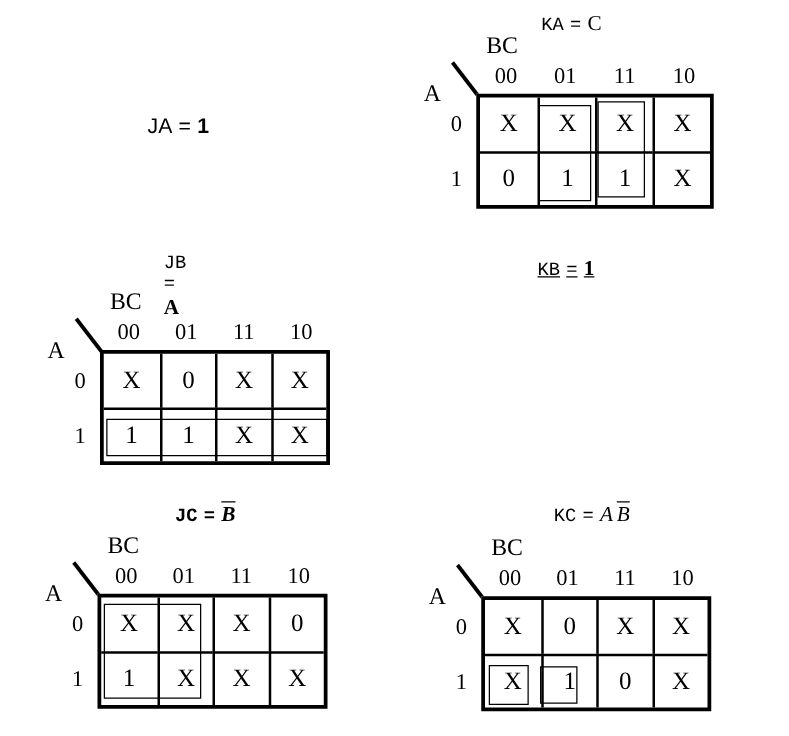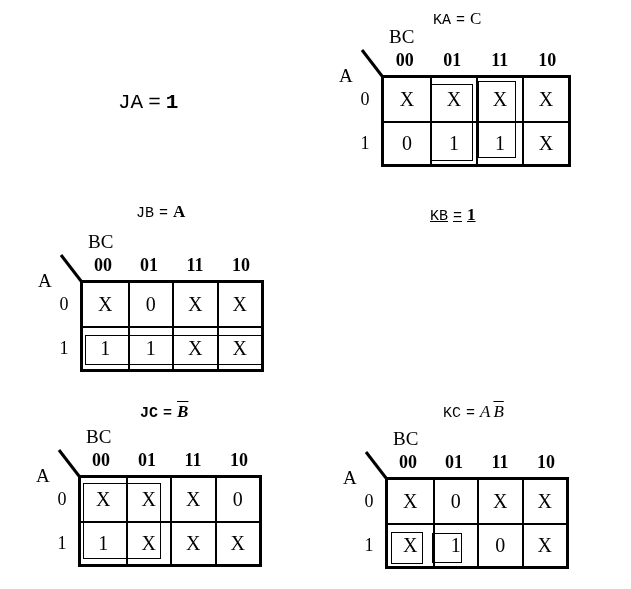--- a/index.html
+++ b/index.html
@@ -3,21 +3,21 @@
 <meta charset="utf-8">
 <style>
   html,body { margin:0; padding:0; background:#fff; }
   .canvas {
     position:relative; width:631px; height:589px; background:#ffffff;
     color:#000; font-family:"Liberation Serif", serif; overflow:hidden;
   }
   
   .eq { position:absolute; white-space:nowrap; display:flex; align-items:baseline; }
   .mono { font-family:"Liberation Mono","DejaVu Sans Mono",monospace; font-size:15px; }
-  .ser  { font-family:Liberation Mono, monospace; font-size:21px; }
+  .ser  { font-family:Liberation Sans, sans-serif; font-size:17px; }
   .val  { font-family:"Liberation Serif",serif; font-size:17px; }
   .bold { font-weight:bold; }
   .italic { font-style:italic; }
   .ovl { text-decoration:overline; }
   .eqsign { margin:0 5px; }
   .v2 { margin-left:3px; }
   
   .kmap { position:absolute; }
   .kgrid {
     position:absolute; left:0; top:0; box-sizing:border-box;
@@ -27,21 +27,21 @@
   .cell {
     display:flex; align-items:center; justify-content:center;
     font-size:20px; border-left:2px solid #000; border-top:2px solid #000;
   }
   .cell.c0 { border-left:none; }
   .cell.r0 { border-top:none; }
   .bc   { position:absolute; left:8px;  top:-49px; font-size:19px; }
   .avar { position:absolute; left:-42px; top:-10px; font-size:19px; }
   .diag { position:absolute; left:-22px; top:-27px; }
   .cols { position:absolute; left:0; top:-25px; display:flex; }
-  .cols span { flex:1; text-align:center; font-size:18px;font-weight:bold; }
+  .cols span { flex:1; text-align:center; font-size:18px; }
   .rlab { position:absolute; left:-26px; width:20px; height:44px; line-height:44px;
           text-align:center; font-size:18px; }
   .rlab.row0 { top:2px; }
   .rlab.row1 { top:46px; }
   .gbox { position:absolute; border:1px solid #000; }
 </style>
 </head>
 <body>
 
 <div class="canvas">
@@ -85,21 +85,21 @@
       <div class="cell r0">X</div>
       <div class="cell c0">0</div>
       <div class="cell">1</div>
       <div class="cell">1</div>
       <div class="cell">X</div>
     </div>
     <div class="gbox" style="left:50px; top:9px; width:40px; height:75px;"></div>
     <div class="gbox" style="left:97px; top:6px; width:36px; height:75px;"></div>
   </div>
 
-  <div class="eq" style="left:136px; top:202px;">
+  <div class="eq" style="left:126px; top:202px;flex-direction:column;">
     <span class="mono">JB</span>
     <span class="mono eqsign">=</span>
     <span class="val bold">A</span>
   </div>
 
   <div class="kmap" style="left:80px; top:280px;">
     <div class="bc">BC</div>
     <svg class="diag" width="26" height="30" viewBox="0 0 26 30">
       <line x1="3" y1="2" x2="23" y2="28" stroke="#000" stroke-width="3"></line>
     </svg>

